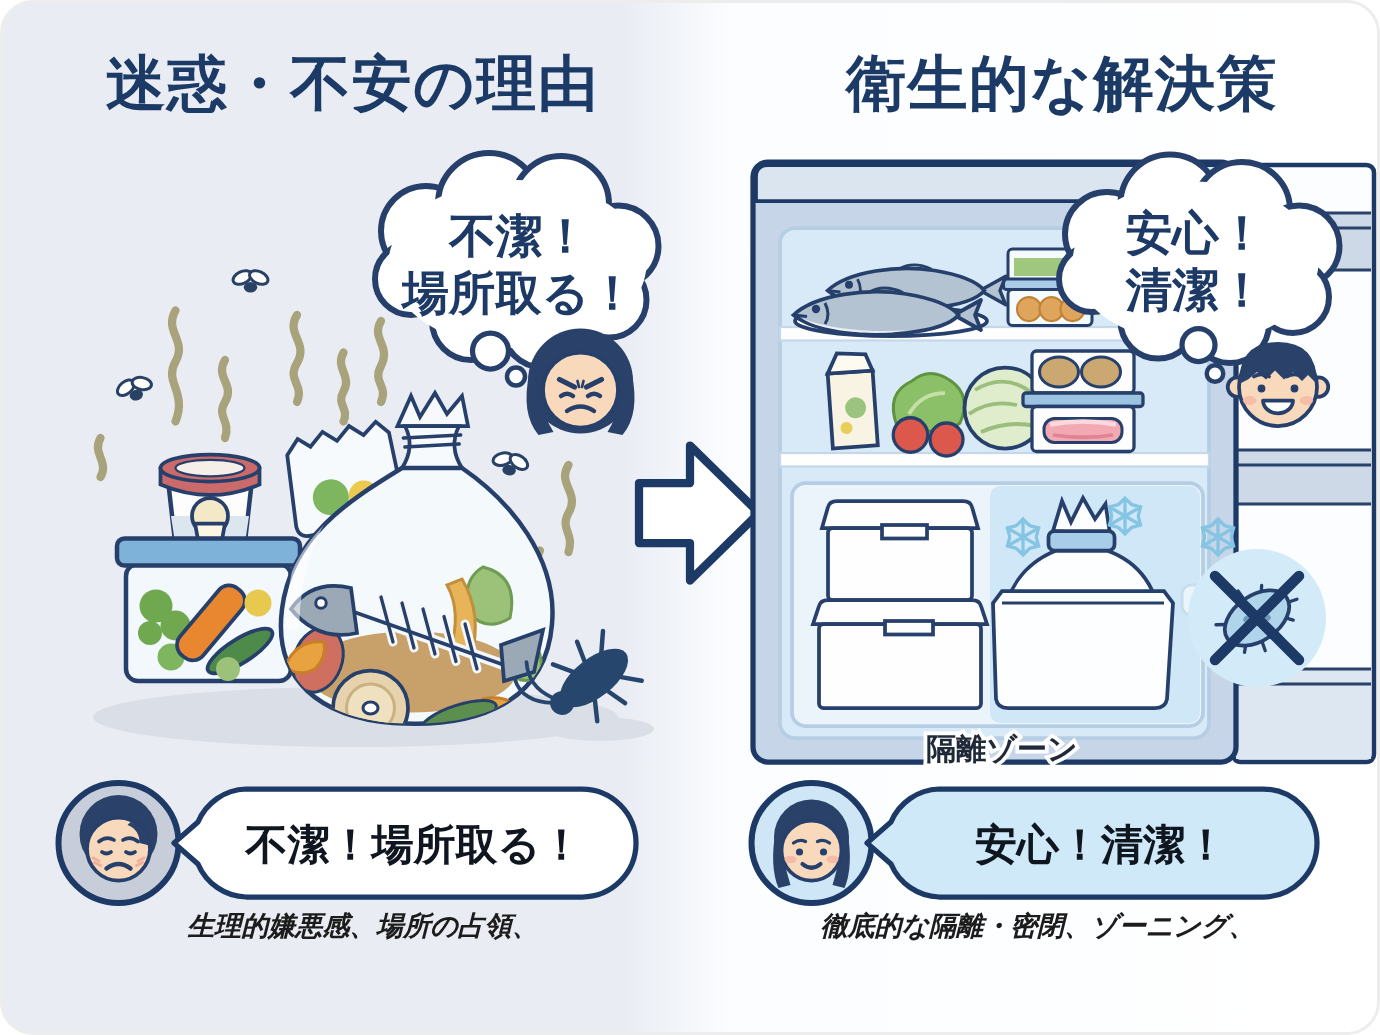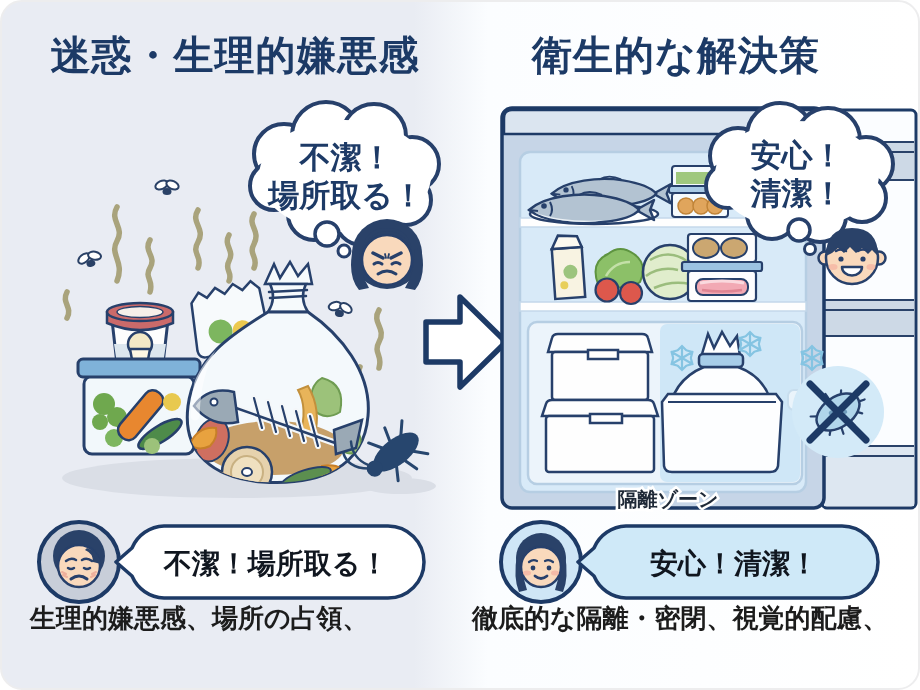--- a/index.html
+++ b/index.html
@@ -8,38 +8,38 @@
     border-radius:22px;border:2px solid #ededee;box-sizing:border-box;
     background:linear-gradient(90deg,#e9ecf3 0%,#e9ecf3 45%,#fbfdff 53%,#ffffff 100%);
     font-family:"DejaVu Sans","Liberation Sans",sans-serif;
   }
   .abs{position:absolute;}
   .title{
     position:absolute;top:26px;text-align:center;
     font-size:40px;font-weight:900;color:#1c3a66;letter-spacing:1px;white-space:nowrap;
   }
   .title-left{left:28px;width:410px;}
-  .title-right{left:462px;width:424px;font-family:Liberation Serif, serif;}
+  .title-right{left:494px;width:424px;font-family:Liberation Serif, serif;}
   .caption{
-    position:absolute;top:599px;text-align:left;
-    font-size:26px;font-weight:700;color:#1c1c1c;line-height:34px;
+    position:absolute;top:599px;text-align:center;
+    font-size:18px;font-weight:700;color:#1c1c1c;line-height:34px;font-style:italic;
   }
   .caption-left{left:28px;width:424px;}
   .caption-right{left:470px;width:440px;}
   svg text{font-family:"DejaVu Sans","Liberation Sans",sans-serif;}
   .cloud-text{font-size:31px;font-weight:900;fill:#1d3a66;}
   .quote-text{font-size:28px;font-weight:900;fill:#10161f;}
   .zone-text{font-size:20px;font-weight:700;fill:#1f2937;stroke:#ffffff;stroke-width:5px;paint-order:stroke;}
 </style>
 </head>
 <body>
 
 <div class="canvas">
 
-  <div class="title title-left">迷惑・生理的嫌悪感</div>
+  <div class="title title-left">迷惑・不安の理由</div>
   <div class="title title-right">衛生的な解決策</div>
 
   <svg class="abs" style="left:20px;top:84px" width="455" height="436" viewBox="0 0 455 436">
     <defs>
       <g id="fly">
         <ellipse cx="-5.5" cy="-3" rx="6.5" ry="4" transform="rotate(-25 -5.5 -3)" fill="#fff" stroke="#2a4166" stroke-width="2"></ellipse>
         <ellipse cx="5.5" cy="-3" rx="6.5" ry="4" transform="rotate(25 5.5 -3)" fill="#fff" stroke="#2a4166" stroke-width="2"></ellipse>
         <ellipse cx="0" cy="3.5" rx="4.5" ry="3.5" fill="#2a4166"></ellipse>
       </g>
       <clipPath id="vegclip">
@@ -402,16 +402,16 @@
       <ellipse cx="14" cy="9" rx="4" ry="2.5" fill="#f4b3a1" opacity="0.8"></ellipse>
     </g>
     <path d="M144,10 L360,10 A36,36 0 0 1 360,82 L144,82 A36,36 0 0 1 112,60 L96,46 L112,32 A36,36 0 0 1 144,10 Z" fill="#cfe9f8" stroke="#1d3a66" stroke-width="3.5" stroke-linejoin="round"></path>
     <text class="quote-text" x="252" y="47" text-anchor="middle" dominant-baseline="central">安心！清潔！</text>
   </svg>
 
   <div class="caption caption-left">
     <div>生理的嫌悪感、場所の占領、</div>
   </div>
   <div class="caption caption-right">
-    <div>徹底的な隔離・密閉、視覚的配慮、</div>
+    <div>徹底的な隔離・密閉、ゾーニング、</div>
   </div>
 
 </div>
 
 </body></html>

